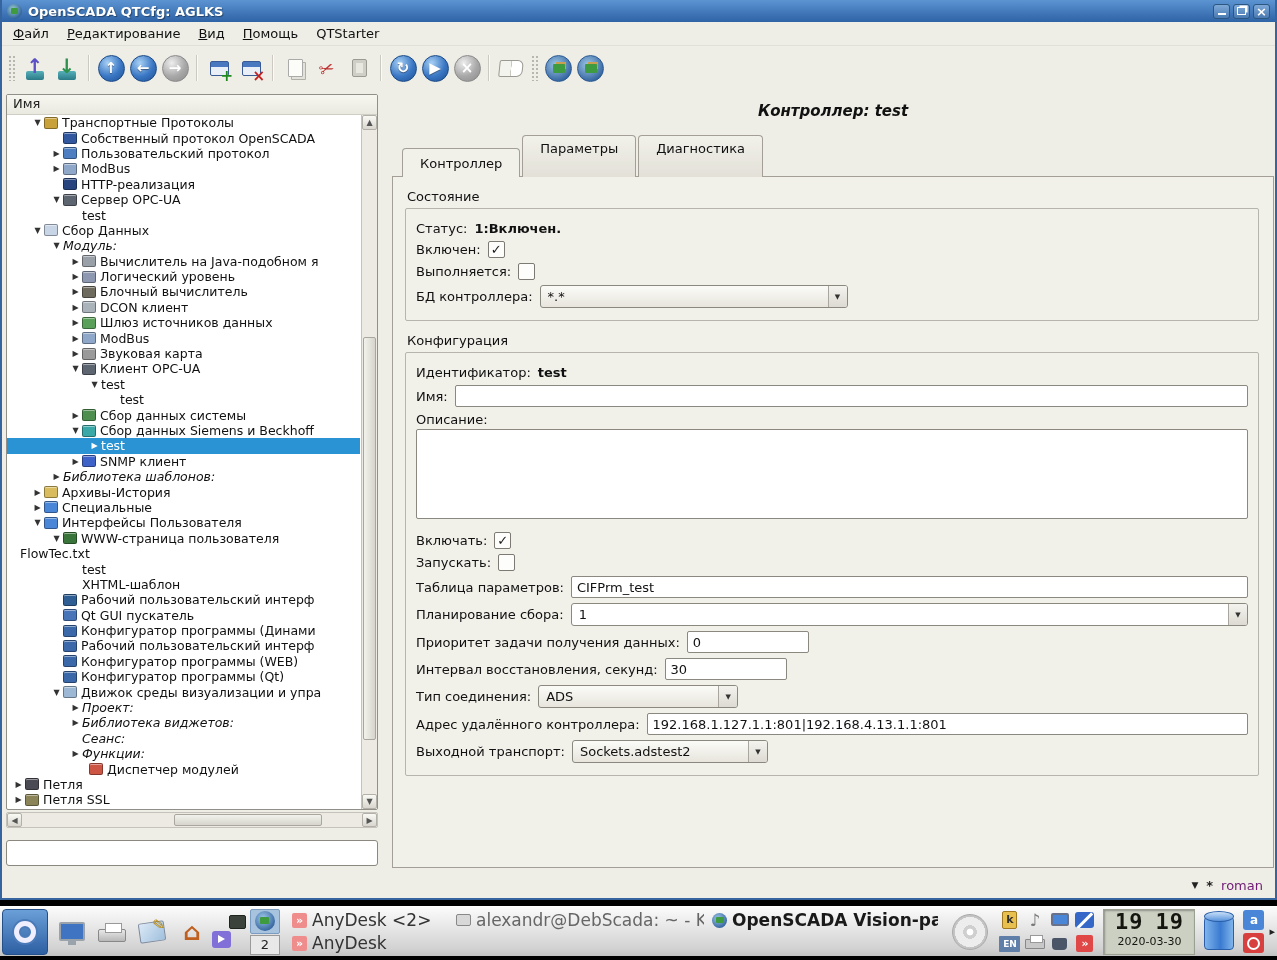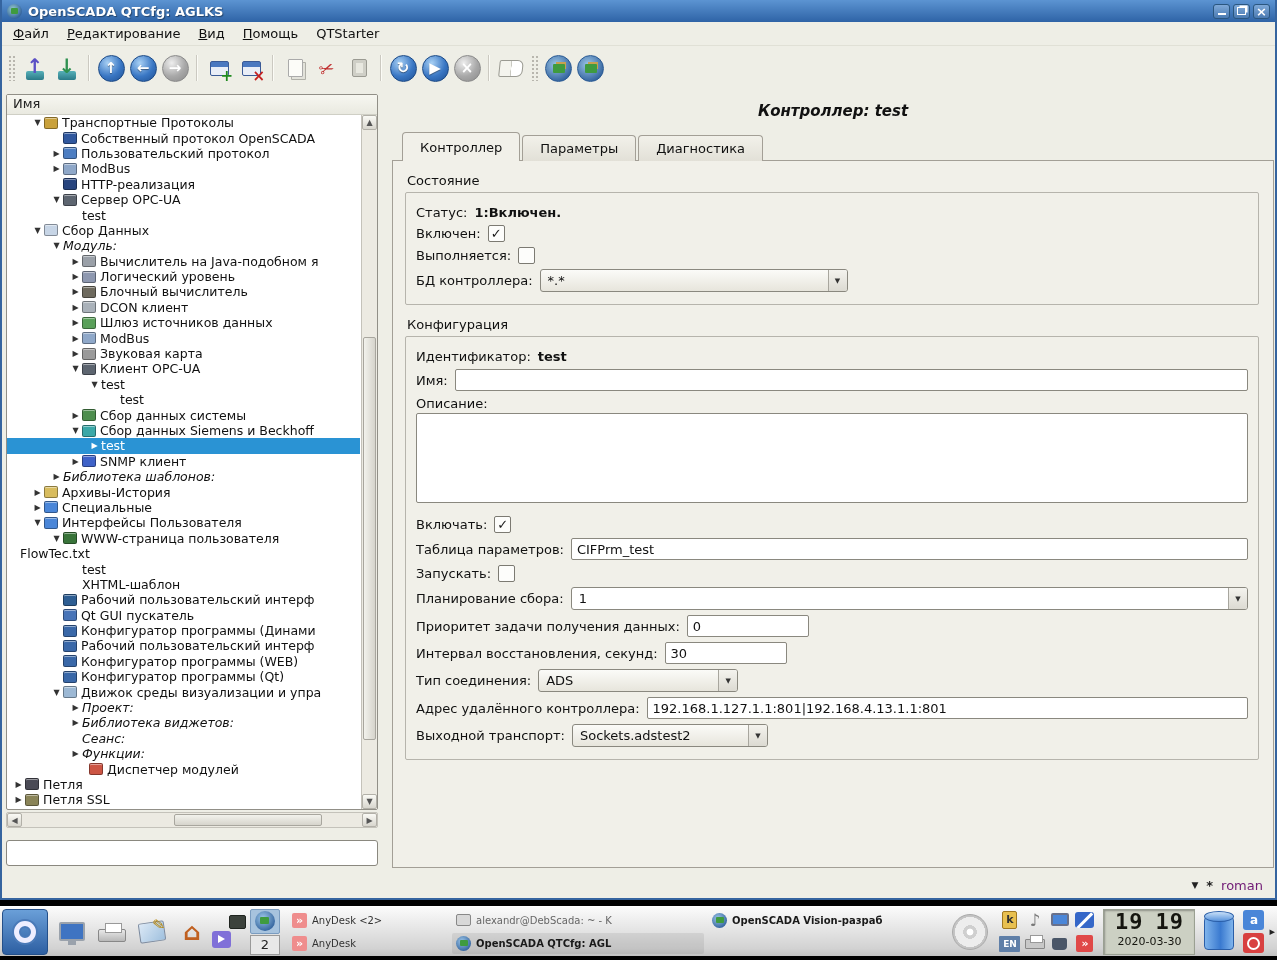--- a/index.html
+++ b/index.html
@@ -93,21 +93,21 @@
     background:linear-gradient(#f2f2ec,#d6d4cc); border:1px solid #a8a69e; border-radius:2px; }
   .tree-input { margin-top:12px; height:26px; background:#fff; border:1px solid #8a887f; border-radius:3px; width:100%;
     font-size:13px; padding:0 5px; font-family:inherit; }
 
   
   .right-panel { position:absolute; left:390px; top:94px; width:882px; height:774px; display:flex; flex-direction:column; }
   .panel-title { text-align:center; font-size:15px; font-weight:bold; font-style:italic; color:#111; margin:8px 0 12px; }
   .tabs { display:flex; gap:2px; padding-left:10px; position:relative; z-index:2; margin-bottom:-1px; }
   .tab { font-size:13px; color:#111; padding:5px 17px 4px; border:1px solid #a39f96; border-bottom:none;
     border-radius:4px 4px 0 0; background:linear-gradient(#f2f1ea,#e2e0d7); margin-top:3px; }
-  .tab.active { background:#f1f0e9; padding-top:7px; margin-top:0; padding-bottom:6px; }
+  .tab.active { background:#f1f0e9; padding-top:7px; margin-top:16px; padding-bottom:6px; }
   .tabpane { flex:1; border:1px solid #a39f96; background:#f1f0e9; padding:10px 14px 10px 12px; overflow:hidden; }
   .sect-label { font-size:13px; color:#111; margin:2px 0 4px 2px; }
   .sect-frame { border:1px solid #b6b4ac; border-radius:2px; padding:7px 10px; margin-bottom:12px; }
   .frow { display:flex; align-items:center; gap:7px; margin:5px 0; font-size:13px; color:#111; }
   .frow .bold { font-weight:bold; }
   .cb { width:17px; height:17px; background:#fdfdfb; border:1px solid #7c7a72; border-radius:2px;
     display:flex; align-items:center; justify-content:center; font-size:13px; font-weight:bold; color:#1a1a1a; }
   .cb.checked::before { content:"✓"; }
   input.ti, textarea.ta { border:1px solid #8a887f; border-radius:2px; background:#fff; color:#111;
     font-family:inherit; font-size:13px; padding:1px 5px; height:22px; }
@@ -151,21 +151,21 @@
   .kic::after { content:""; position:absolute; left:6px; top:4px; border-left:7px solid #fff; border-top:4px solid transparent; border-bottom:4px solid transparent; }
   .oscada-col { display:flex; flex-direction:column; margin:0 4px; gap:1px; }
   .oscada-cell { width:30px; height:25px; background:#a7c3de; border:1px solid #7a9cc0; border-radius:2px;
     display:flex; align-items:center; justify-content:center; }
   .mini-app { width:20px; height:20px; border-radius:50%; background:radial-gradient(circle at 40% 35%, #9cc6e8, #35659f 75%); position:relative; }
   .mini-app::after { content:""; position:absolute; left:5px; top:6px; width:9px; height:7px; background:#3f9b3f; border-radius:1px; }
   .pager-cell { width:30px; height:20px; background:#e8e8e8; border:1px solid #9a9a9a; font-size:13px; color:#222;
     display:flex; align-items:center; justify-content:center; }
   .tasks { flex:1; display:flex; flex-direction:column; gap:2px; padding:2px 4px; overflow:hidden; }
   .task-row { display:flex; gap:4px; height:21px; }
-  .task { display:flex; align-items:center; gap:5px; font-size:10px; color:#333; padding:0 4px; overflow:hidden;
+  .task { display:flex; align-items:center; gap:5px; font-size:17px; color:#333; padding:0 4px; overflow:hidden;
     white-space:nowrap; border-radius:2px; flex:0 0 auto; }
   .task.bold { font-weight:bold; color:#1a1a1a; }
   .task.dim { color:#666; }
   .task.active { background:rgba(0,0,0,.07); }
   .ticon { width:15px; height:15px; flex:0 0 auto; border-radius:2px; display:flex; align-items:center; justify-content:center; }
   .ticon.anydesk { background:#ef8d8d; color:#fff; font-weight:bold; font-size:11px; }
   .ticon.anydesk::before { content:"»"; }
   .ticon.terminal { background:#d8d8d8; border:1px solid #888; height:12px; }
   .ticon.openscada { border-radius:50%; background:radial-gradient(circle at 40% 35%, #9cc6e8, #35659f 75%); position:relative; }
   .ticon.openscada::after { content:""; width:8px; height:6px; background:#3f9b3f; border-radius:1px; }
@@ -564,26 +564,26 @@
         </div>
         <div class="frow" style="margin-bottom:2px">
           <span>Описание:</span>
         </div>
         <textarea class="ta" style=""></textarea>
         <div class="frow" style="margin-top:9px">
           <span>Включать:</span>
           <span class="cb checked"></span>
         </div>
         <div class="frow">
+          <span>Запускать:</span>
+          <span class="cb"></span>
+        </div>
+        <div class="frow">
           <span>Таблица параметров:</span>
           <input class="ti fill" value="CIFPrm_test" style="">
-        </div>
-        <div class="frow">
-          <span>Запускать:</span>
-          <span class="cb"></span>
         </div>
         <div class="frow">
           <span>Планирование сбора:</span>
           <div class="combo editable fill">
             <span class="ctext">1</span>
             <span class="carrow">▼</span>
           </div>
         </div>
         <div class="frow">
           <span>Приоритет задачи получения данных:</span>
@@ -661,24 +661,20 @@
         </div>
         <div class="task bold" style="width: 230px;">
           <span class="ticon openscada"></span>
           <span>OpenSCADA Vision-разраб</span>
         </div>
       </div>
       <div class="task-row">
         <div class="task " style="width: 160px;">
           <span class="ticon anydesk"></span>
           <span>AnyDesk</span>
-        </div>
-        <div class="task bold active" style="width: 252px;">
-          <span class="ticon openscada"></span>
-          <span>OpenSCADA QTCfg: AGL</span>
         </div>
       </div>
     </div>
   <div class="cd"></div>
   <div class="tray">
       <div class="tray-row">
         <div class="tri">
           <div class="klip">k</div>
         </div>
         <div class="tri">

